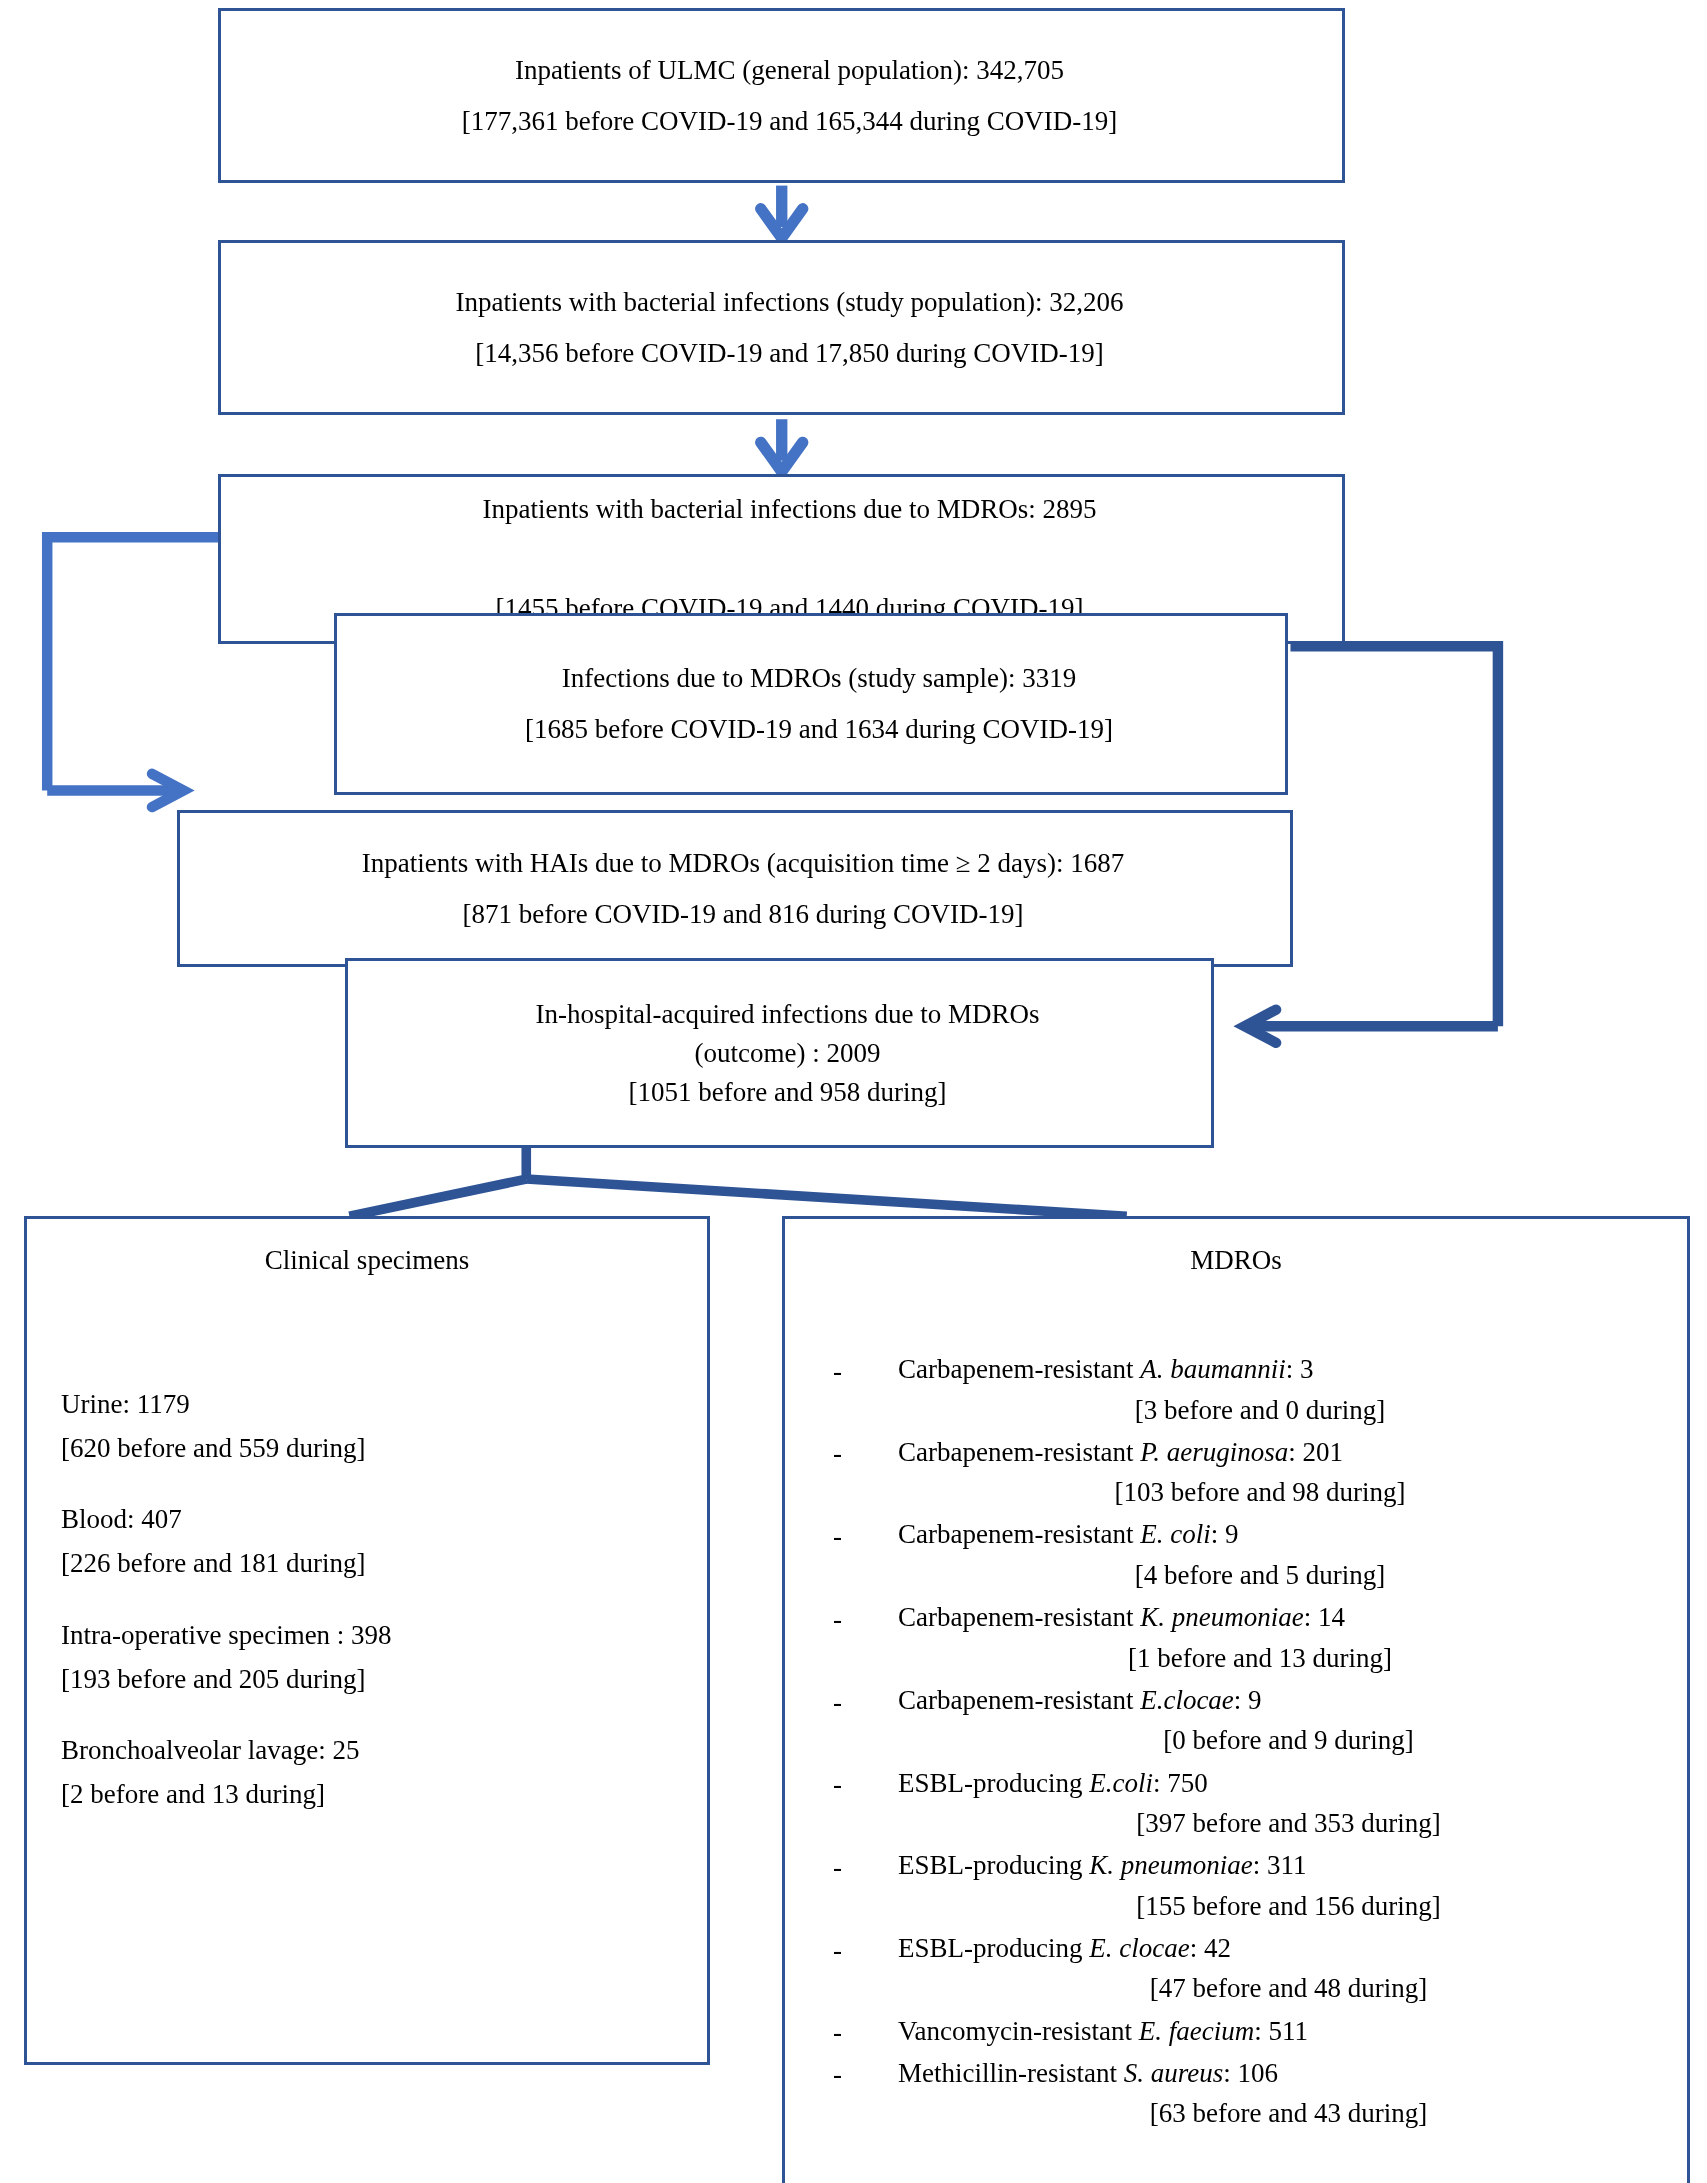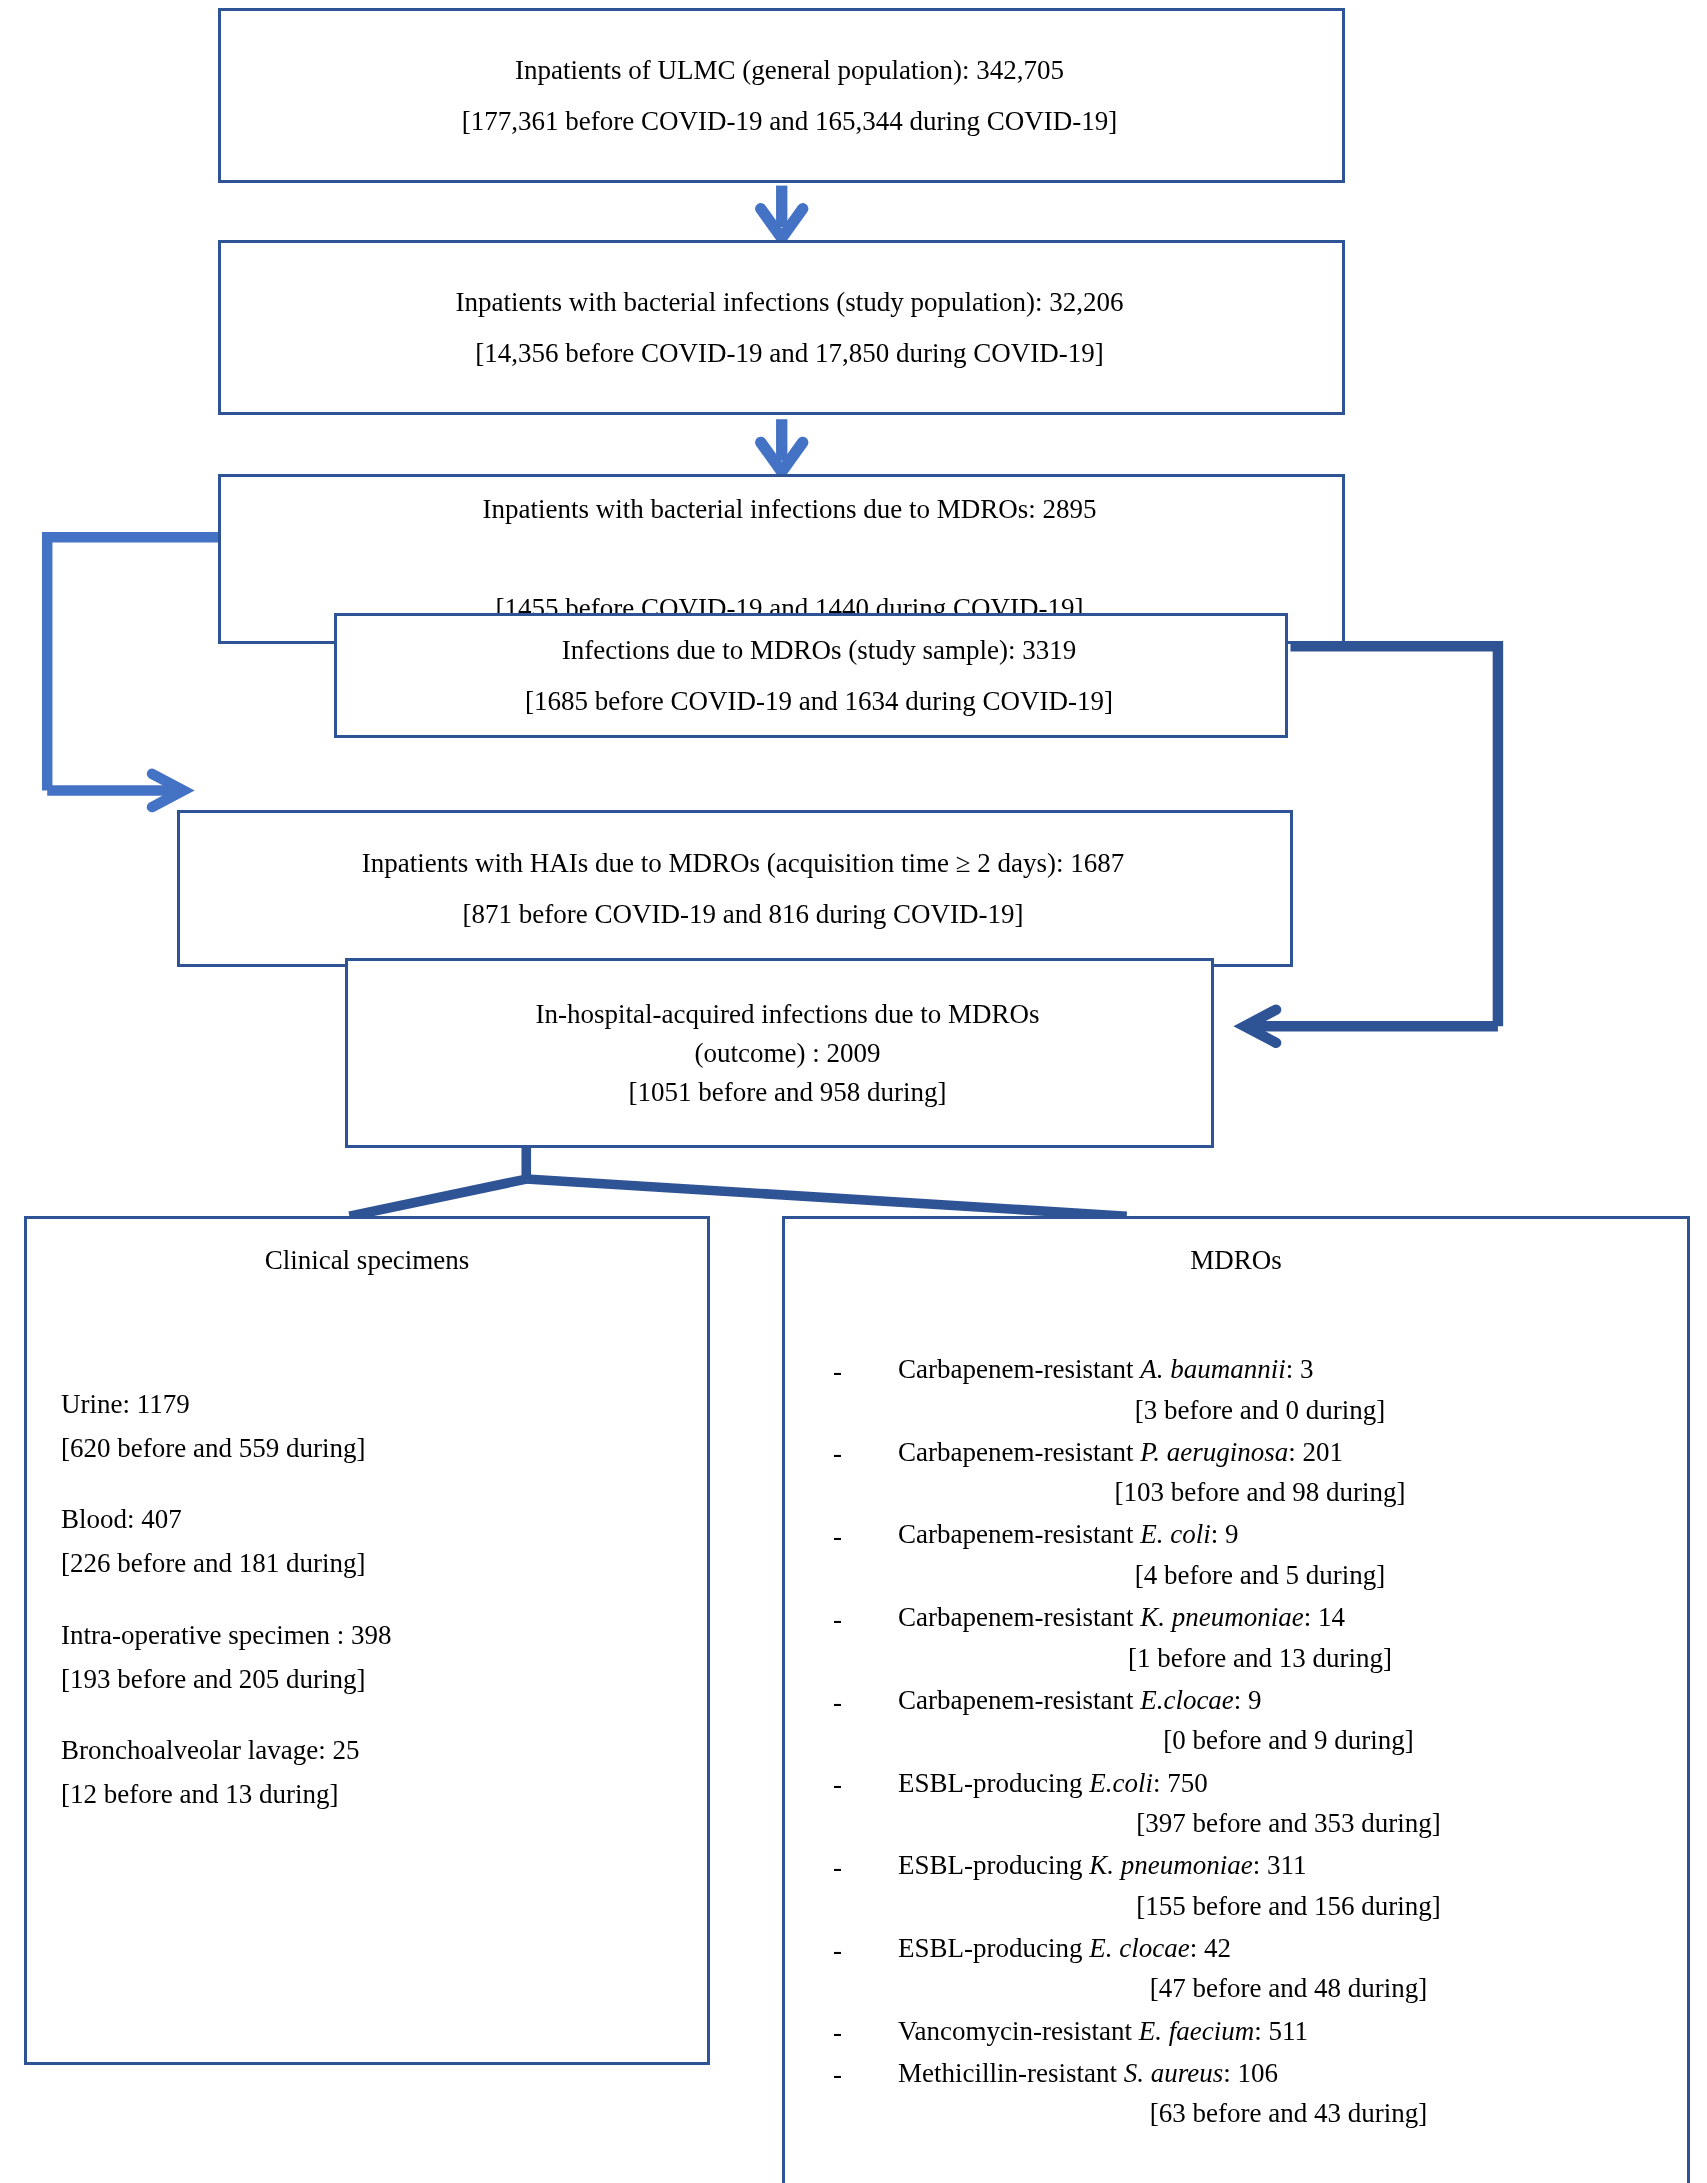--- a/index.html
+++ b/index.html
@@ -119,21 +119,21 @@
   <div class="box" style="left:218px;top:240px;width:1127px;height:175px;">
     <div class="line">Inpatients with bacterial infections (study population): 32,206</div>
     <div class="line">[14,356 before COVID-19 and 17,850 during COVID-19]</div>
   </div>
 
   <div class="box" style="left:218px;top:474px;width:1127px;height:170px;gap:48px;">
     <div class="line">Inpatients with bacterial infections due to MDROs: 2895</div>
     <div class="line">[1455 before COVID-19 and 1440 during COVID-19]</div>
   </div>
 
-  <div class="box" style="left:334px;top:613px;width:954px;height:125px;z-index:6;">
+  <div class="box" style="left:334px;top:613px;width:954px;height:182px;z-index:6;">
     <div class="line">Infections due to MDROs (study sample): 3319</div>
     <div class="line">[1685 before COVID-19 and 1634 during COVID-19]</div>
   </div>
 
   <div class="box" style="left:177px;top:810px;width:1116px;height:157px;">
     <div class="line">Inpatients with HAIs due to MDROs (acquisition time ≥ 2 days): 1687</div>
     <div class="line">[871 before COVID-19 and 816 during COVID-19]</div>
   </div>
 
   <div class="box" style="left:345px;top:958px;width:869px;height:190px;z-index:6;">
@@ -152,21 +152,21 @@
       <li class="spec-item">
         <div class="spec-name">Blood: 407</div>
         <div class="spec-sub">[226 before and 181 during]</div>
       </li>
       <li class="spec-item">
         <div class="spec-name">Intra-operative specimen : 398</div>
         <div class="spec-sub">[193 before and 205 during]</div>
       </li>
       <li class="spec-item">
         <div class="spec-name">Bronchoalveolar lavage: 25</div>
-        <div class="spec-sub">[12 before and 13 during]</div>
+        <div class="spec-sub">[2 before and 13 during]</div>
       </li>
     </ul>
   </div>
 
   <div class="panel" style="left:782px;top:1216px;width:908px;height:1351px;">
     <div class="panel-title">MDROs</div>
     <ul class="mdro-list" style="margin-top:79px;padding-left:48px;">
 
       <li class="mdro-item">
         <span class="mdro-dash">-</span>

